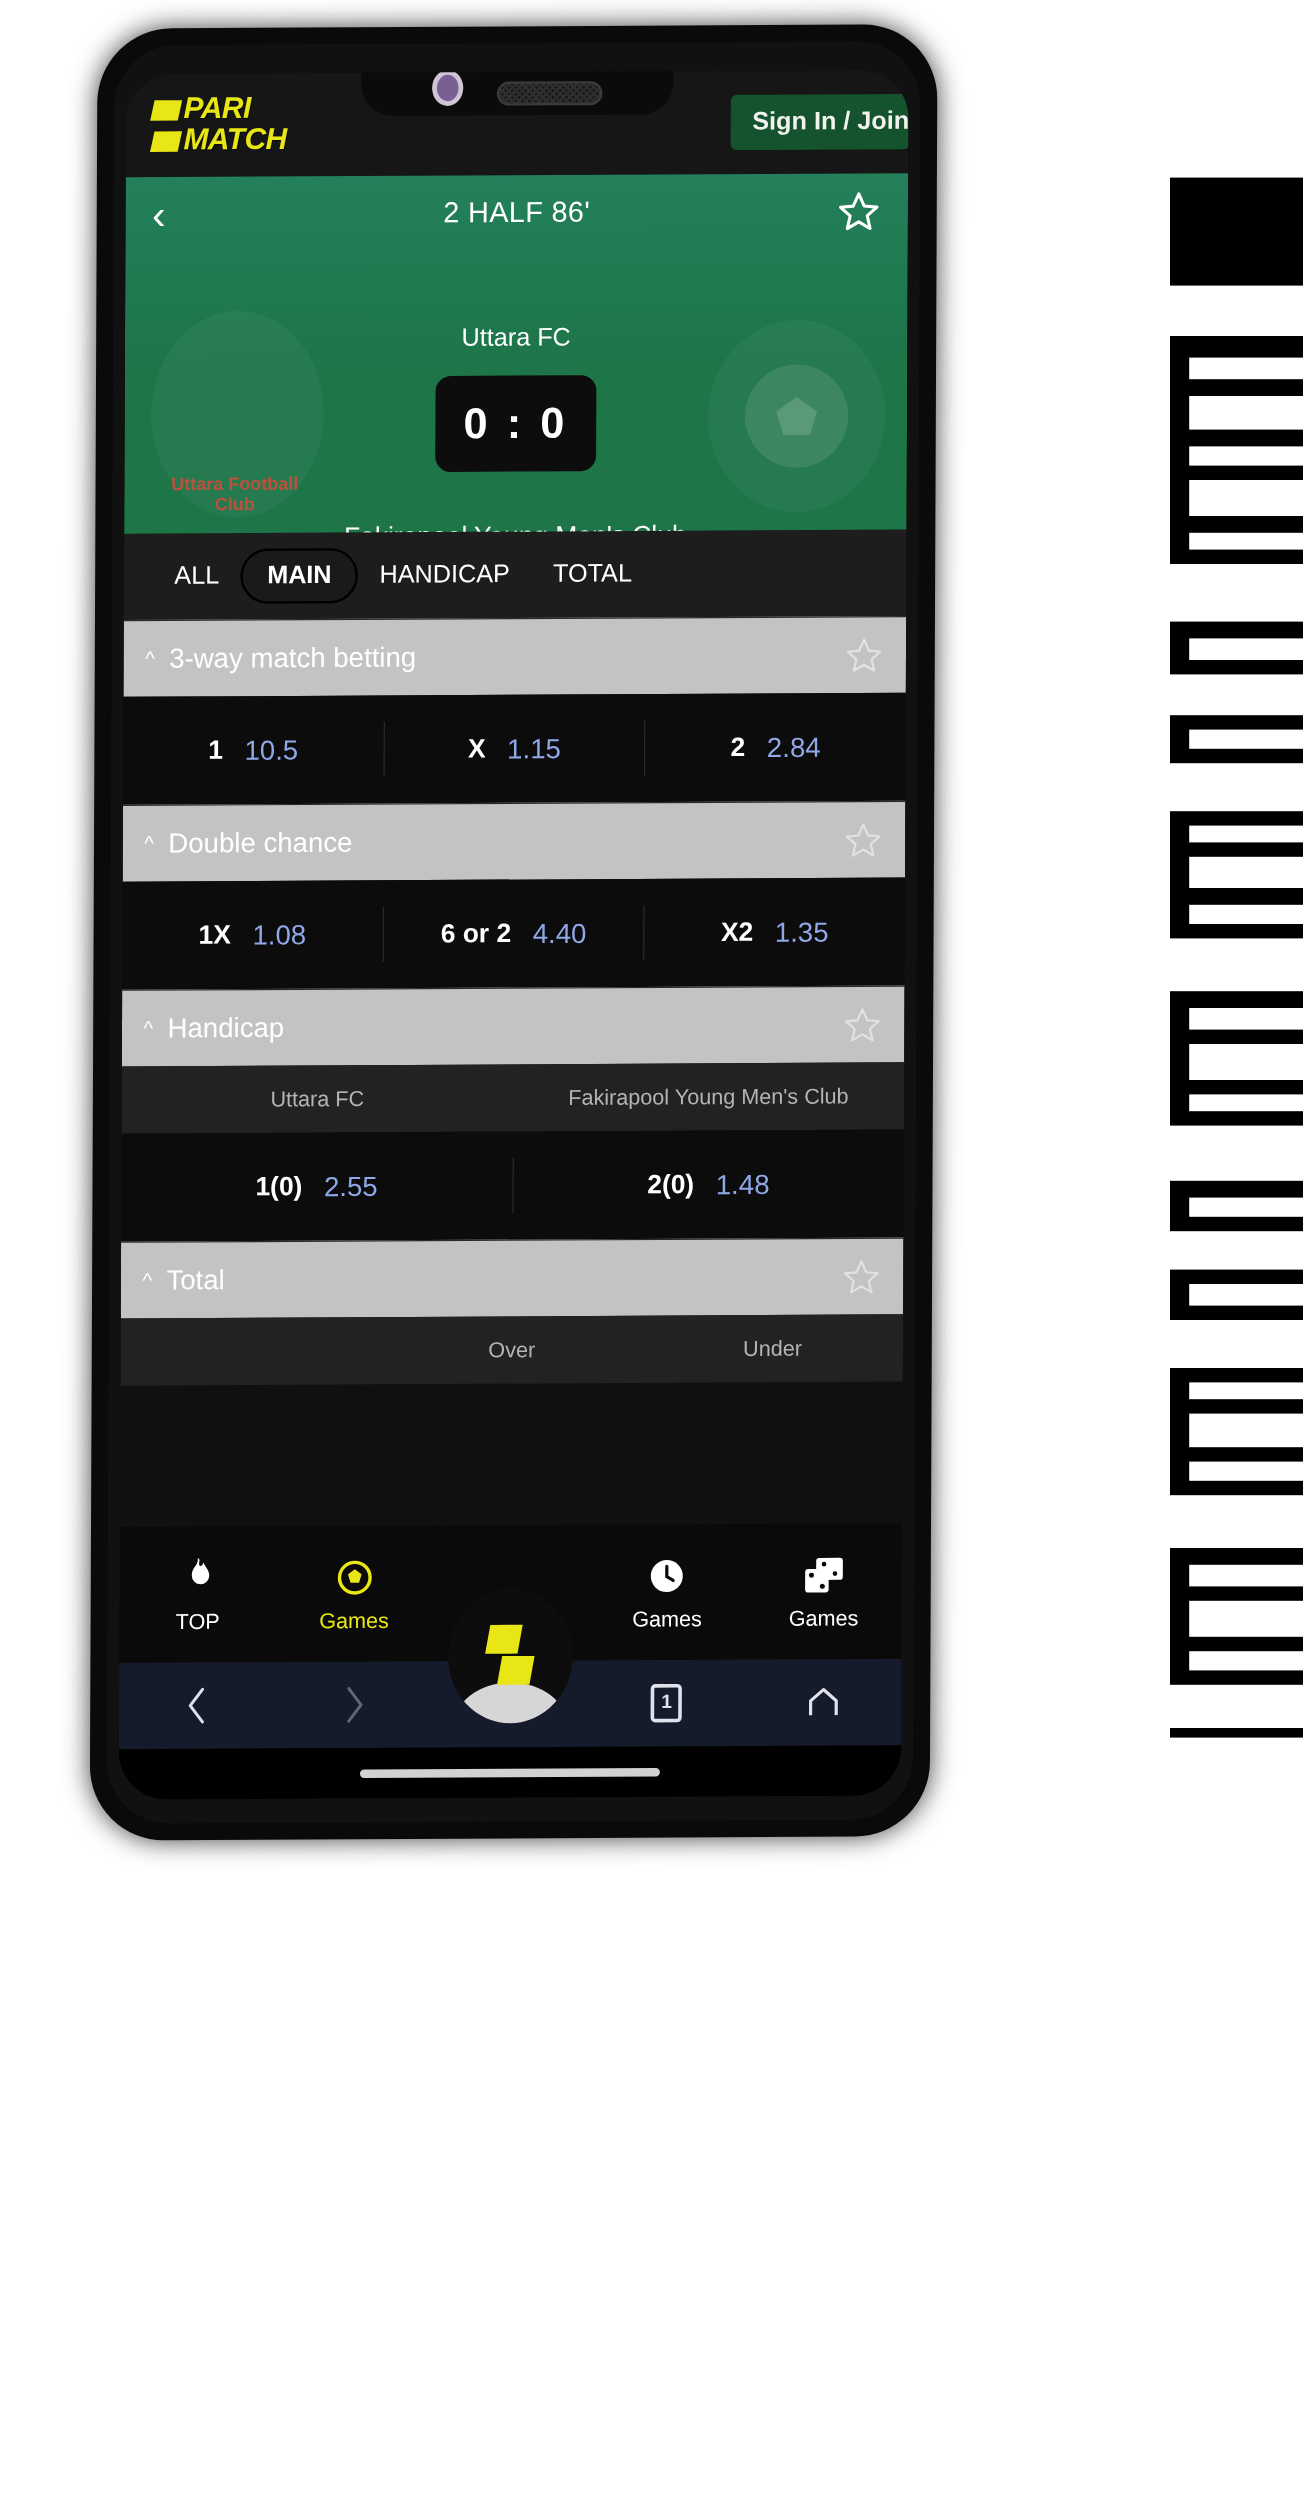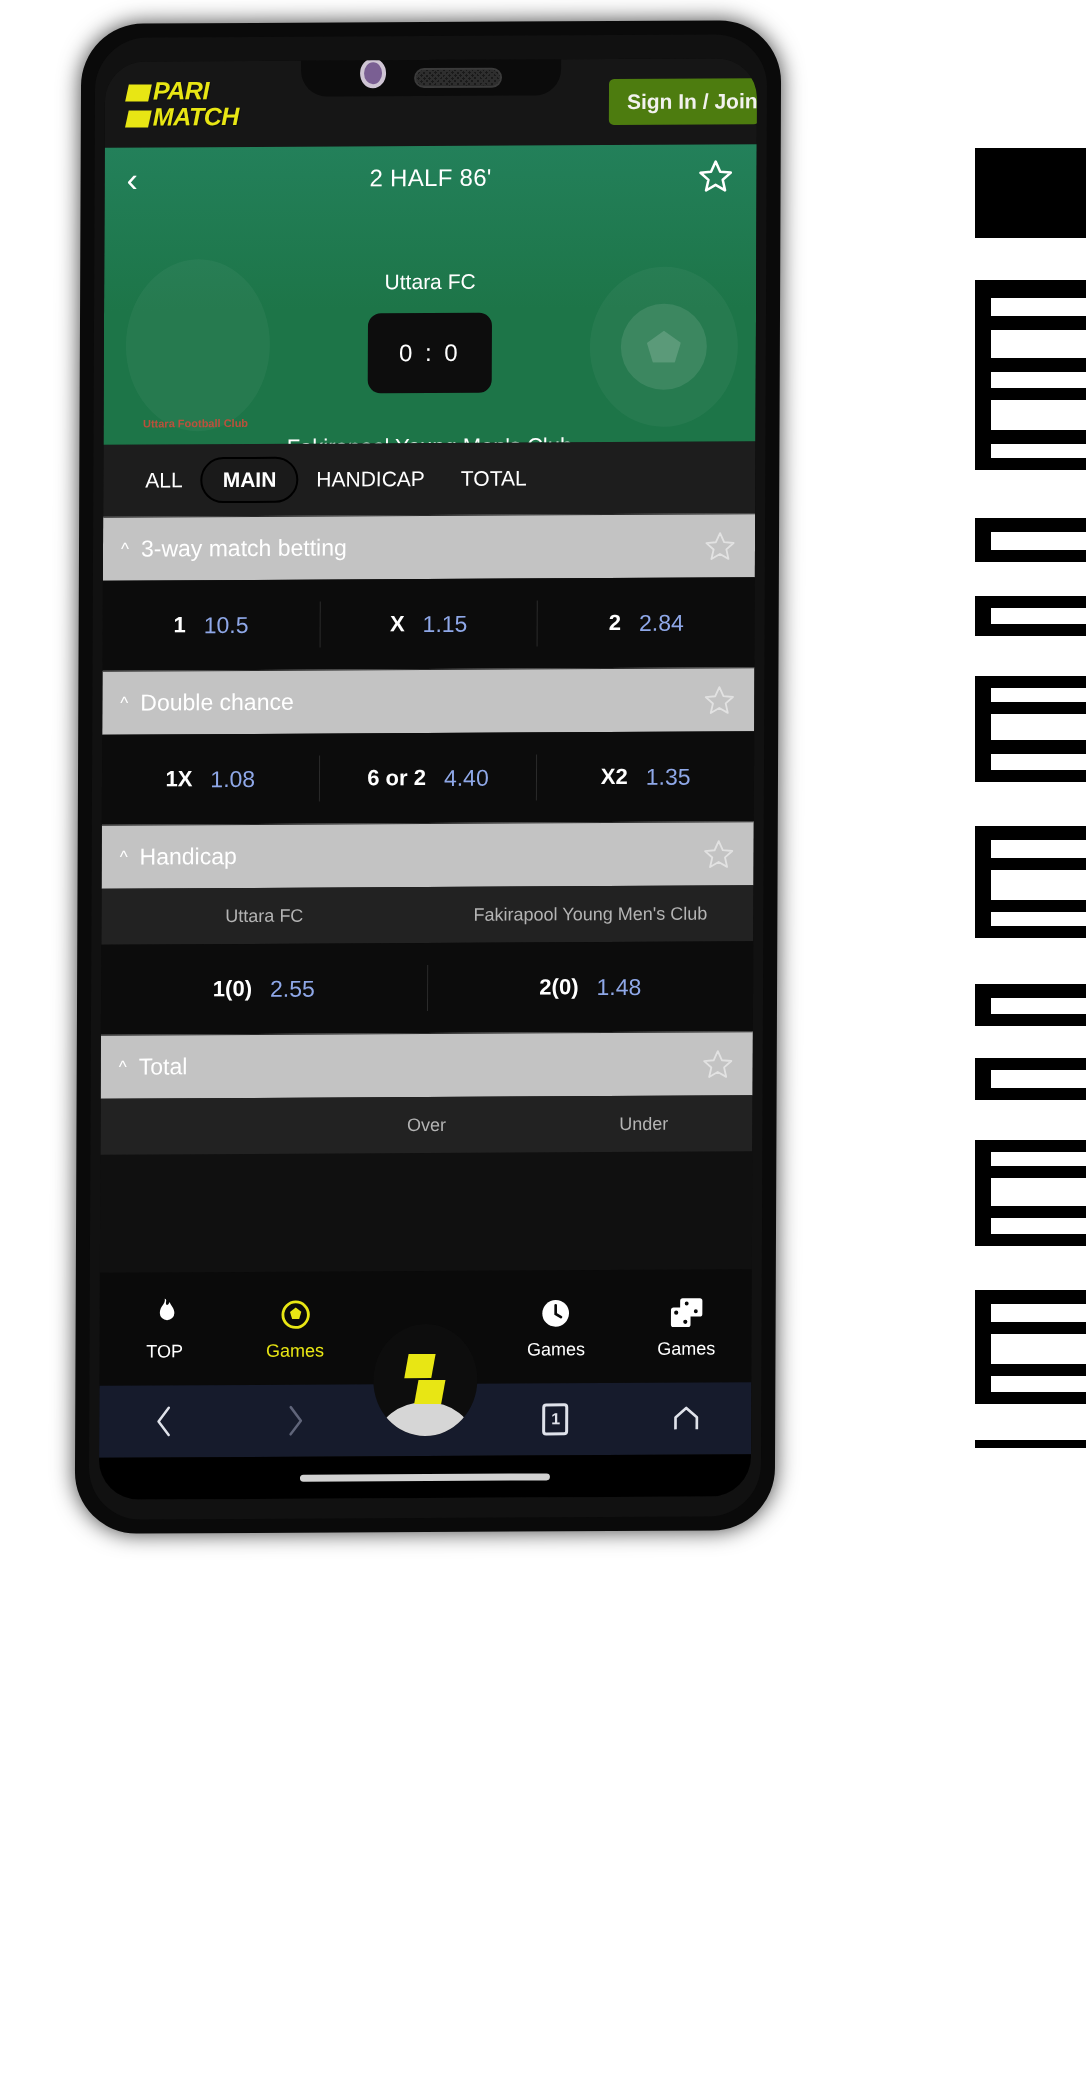--- a/index.html
+++ b/index.html
@@ -85,21 +85,21 @@
   .logo-slab {
     display: inline-block;
     width: 23px; height: 17px;
     background: #e8e614;
     transform: skewX(-12deg);
     margin-right: 3px;
     vertical-align: -2px;
   }
   #signin-btn {
     margin-right: -2px;
-    background: #4d7c0f;
+    background: #14532d;
     color: #f2f2ee;
     font-size: 21px;
     font-weight: 700;
     padding: 11px 16px 11px 18px;
     border-radius: 5px;
     white-space: nowrap;
     overflow: hidden;
     max-width: 150px;
   }
   
@@ -169,26 +169,26 @@
     font-size: 21px;
     font-weight: 500;
   }
   #team-top { top: 124px; }
   #team-bottom { top: 288px; font-size: 22px; }
 
   #score-box {
     position: absolute;
     left: 50%; transform: translateX(-50%);
     top: 167px;
-    width: 124px; height: 80px;
+    width: 134px; height: 80px;
     background: #0d0d0d;
     border-radius: 13px;
     display: flex; align-items: center; justify-content: center;
     color: #ffffff;
-    font-size: 24px; font-weight: 400;
+    font-size: 36px; font-weight: 700;
     letter-spacing: 3px;
   }
 
   
   #crest-wrap {
     position: absolute;
     left: 28px; top: 128px;
     width: 128px; height: 150px;
   }
   #crest-bg {
@@ -230,21 +230,21 @@
     left: 8px; top: 8px;
     width: 13px; height: 12px;
     background: #111;
     clip-path: polygon(50% 0,100% 38%,82% 100%,18% 100%,0 38%);
   }
   #crest-caption {
     position: absolute;
     left: 0; right: 0; bottom: -4px;
     text-align: center;
     color: #d84a3a;
-    font-size: 11px;
+    font-size: 15px;
     font-weight: 700;
     opacity: 0.85;
   }
 
   
   #away-badge {
     position: absolute;
     right: 18px; top: 122px;
     width: 148px; height: 160px;
     border-radius: 50%;

